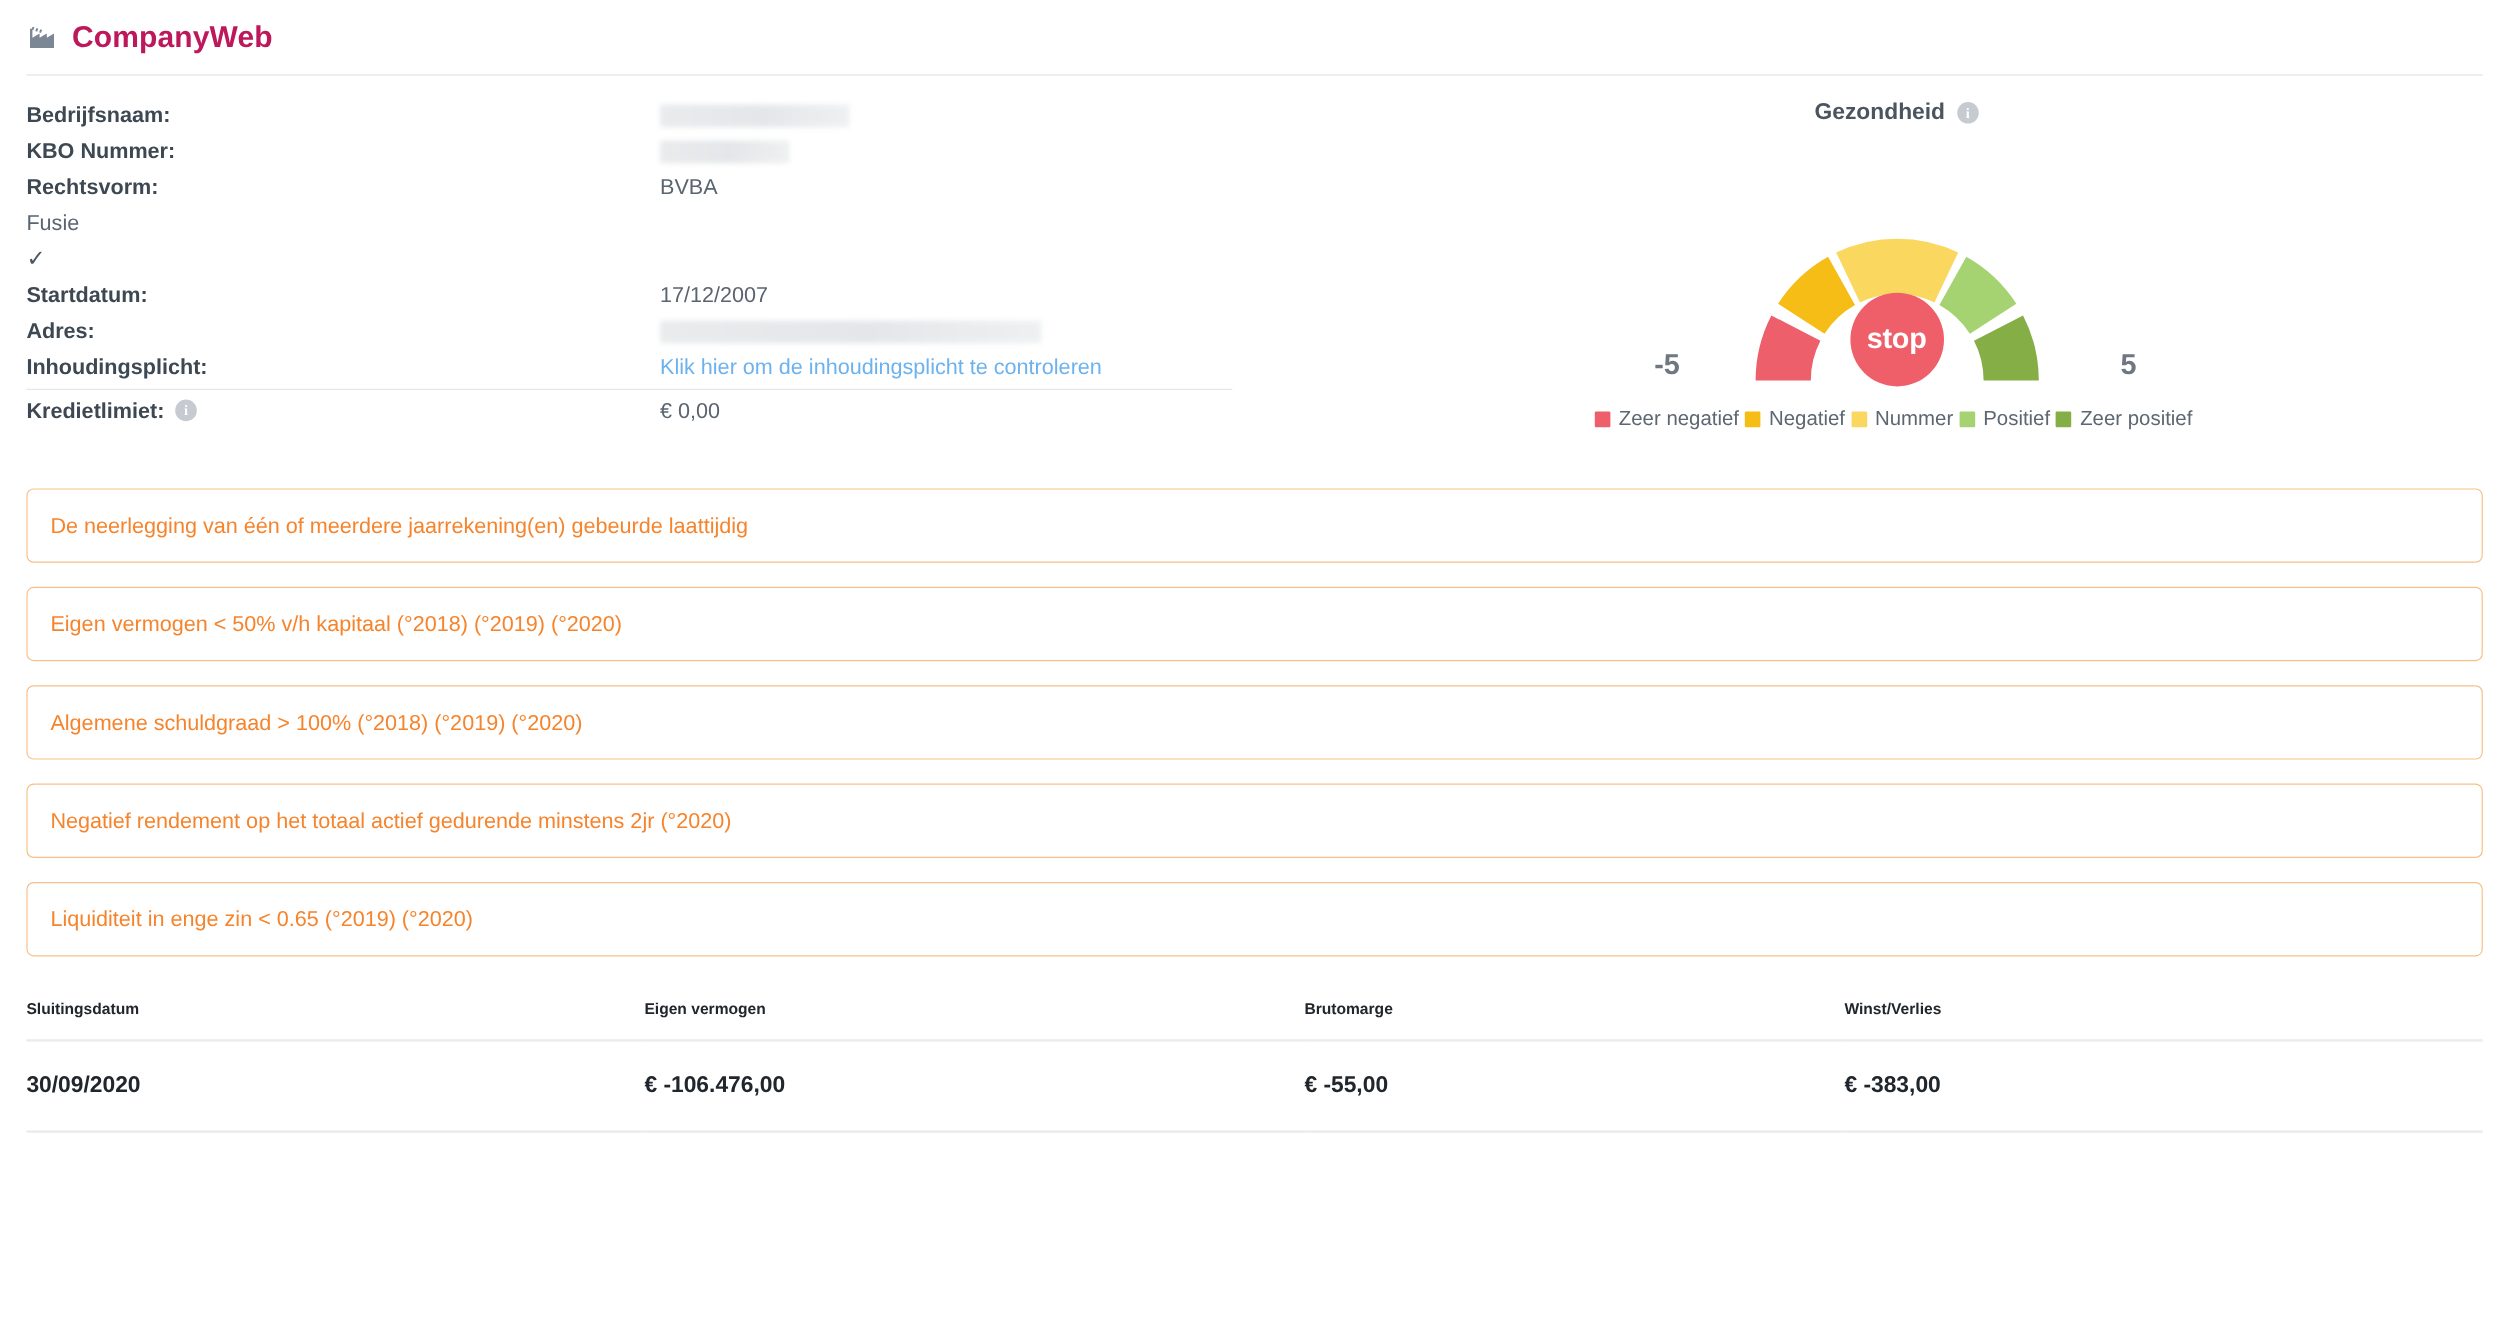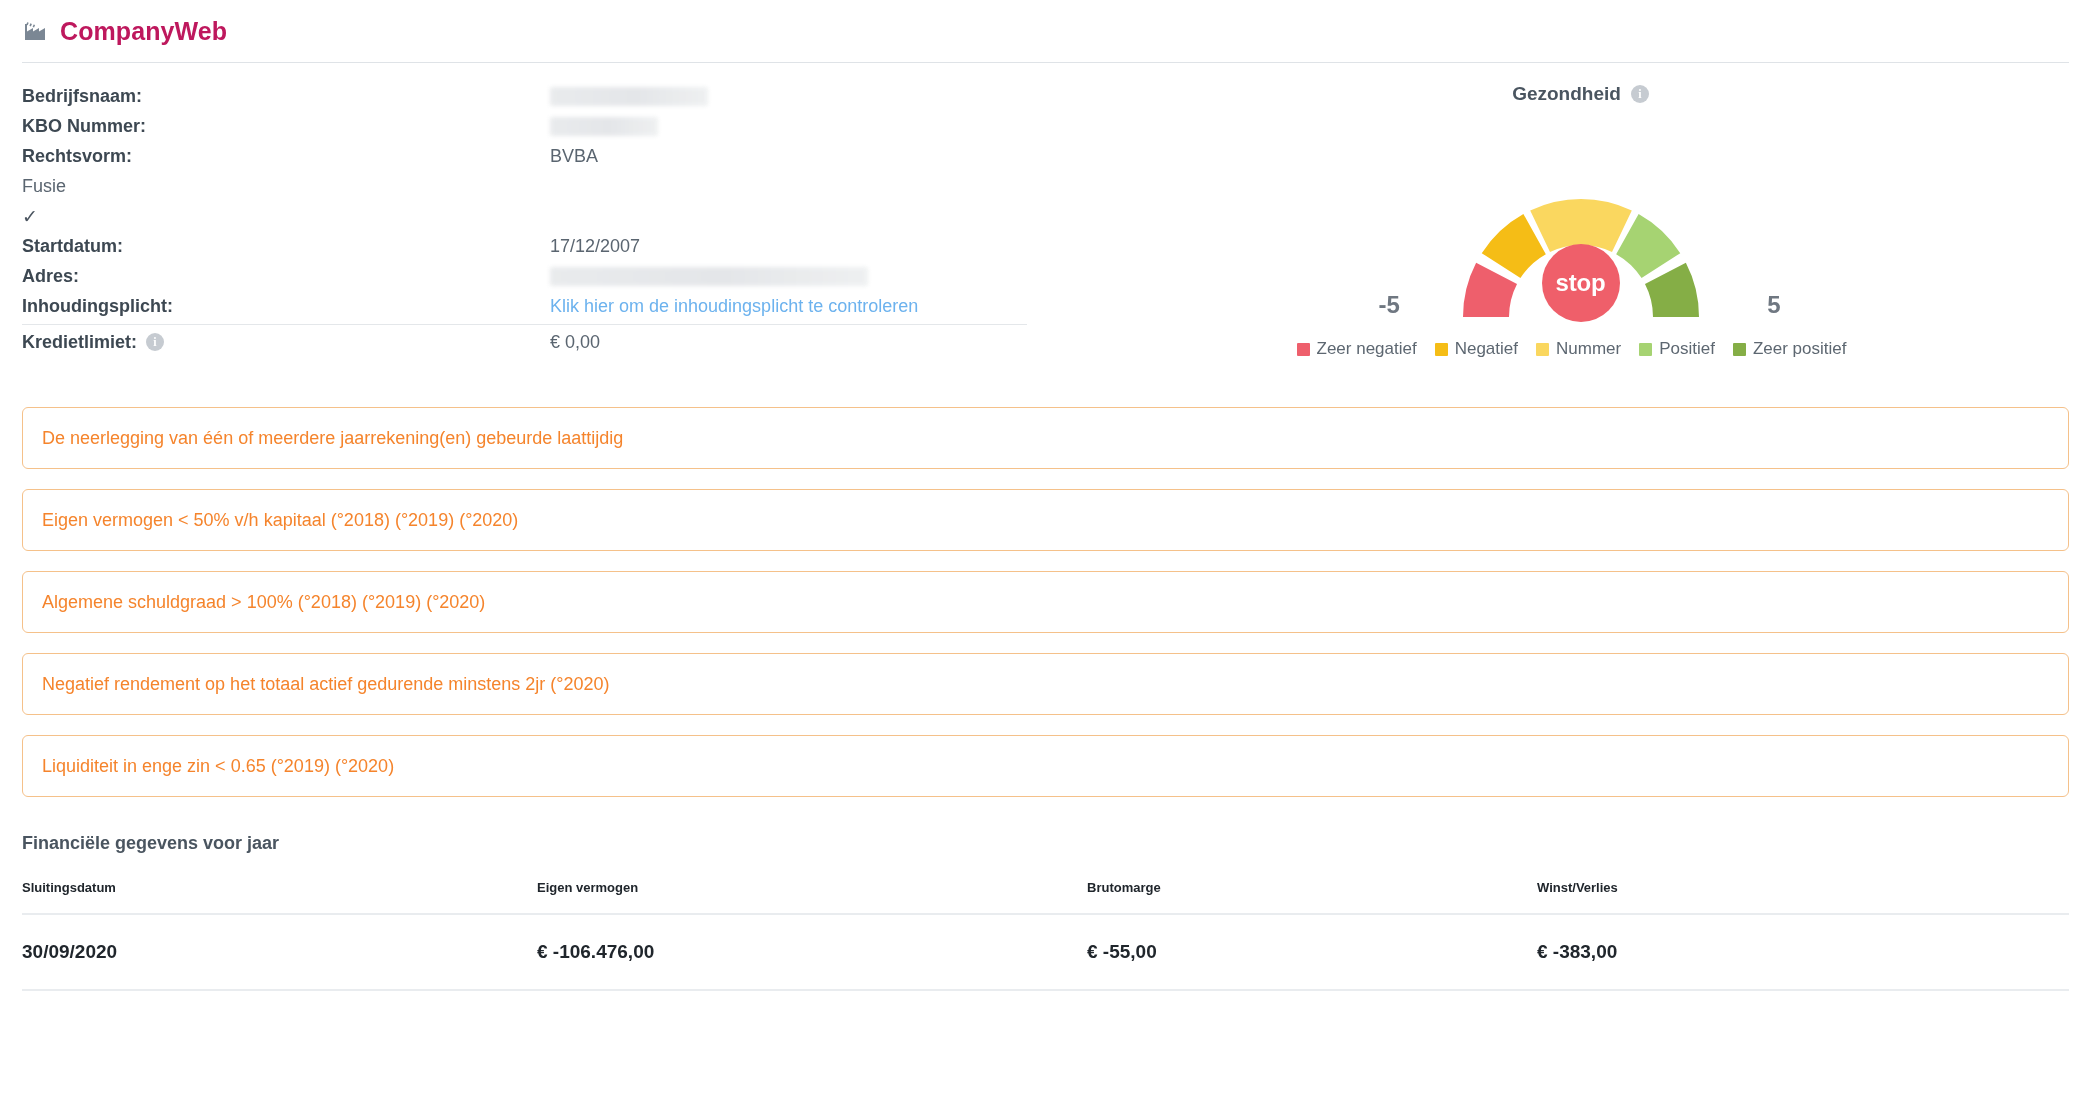--- a/index.html
+++ b/index.html
@@ -166,21 +166,21 @@
     font-size: 17px;
     color: #5d6771;
   }
   .legend-item { display: flex; align-items: center; }
   .legend-swatch {
     width: 13px; height: 13px;
     margin-right: 7px;
     border-radius: 1px;
     flex: 0 0 13px;
   }
-  .legend-label { white-space: nowrap; padding-right: 18px; }
+  .legend-label { white-space: nowrap; padding-right: 5px; }
 
   
   .alerts {
     padding: 0 22px;
     margin-top: 48px;
   }
   .alert-box {
     border: 1px solid #f5c18a;
     border-radius: 6px;
     height: 62px;
@@ -365,21 +365,20 @@
   </div>
   <div class="alert-box">
     <span class="alert-text">Negatief rendement op het totaal actief gedurende minstens 2jr (°2020)</span>
   </div>
   <div class="alert-box">
     <span class="alert-text">Liquiditeit in enge zin &lt; 0.65 (°2019) (°2020)</span>
   </div>
 </div>
 
 <div class="fin-section">
-  <div class="fin-caption">Financiële gegevens voor jaar</div>
   <table class="fin-table">
     <thead>
       <tr>
         <th class="col-1">Sluitingsdatum</th>
         <th class="col-2">Eigen vermogen</th>
         <th class="col-3">Brutomarge</th>
         <th>Winst/Verlies</th>
       </tr>
     </thead>
     <tbody>

